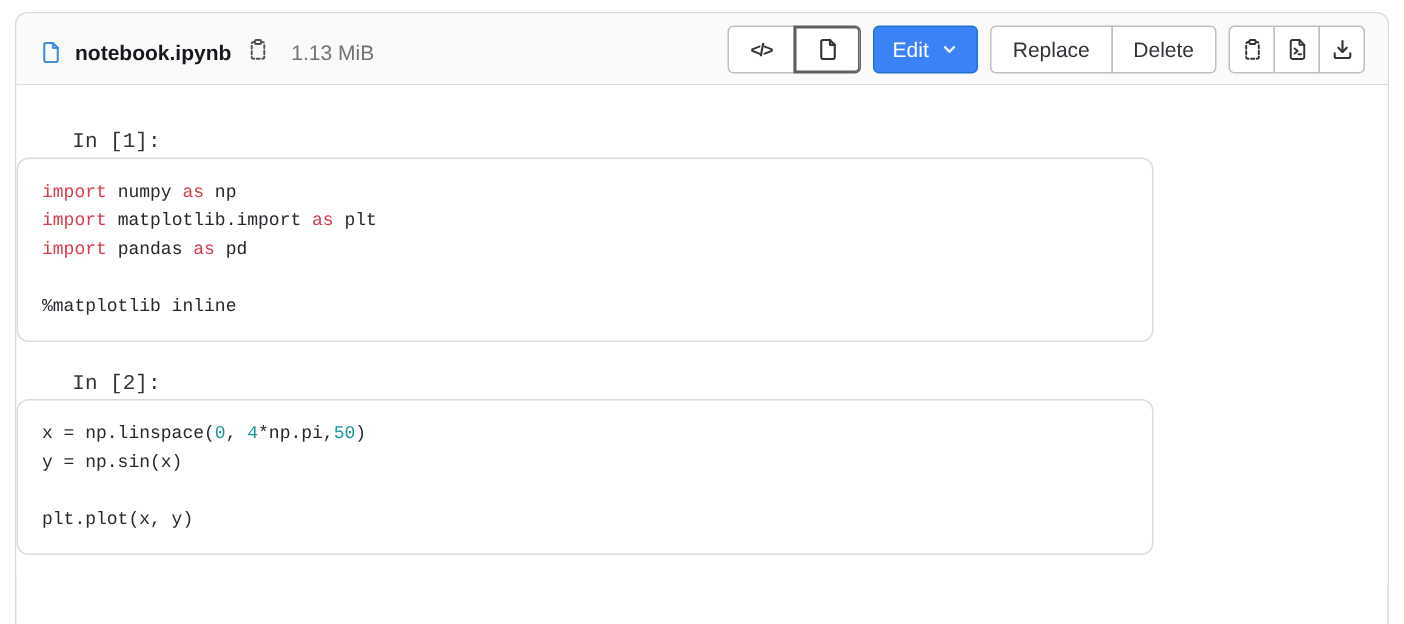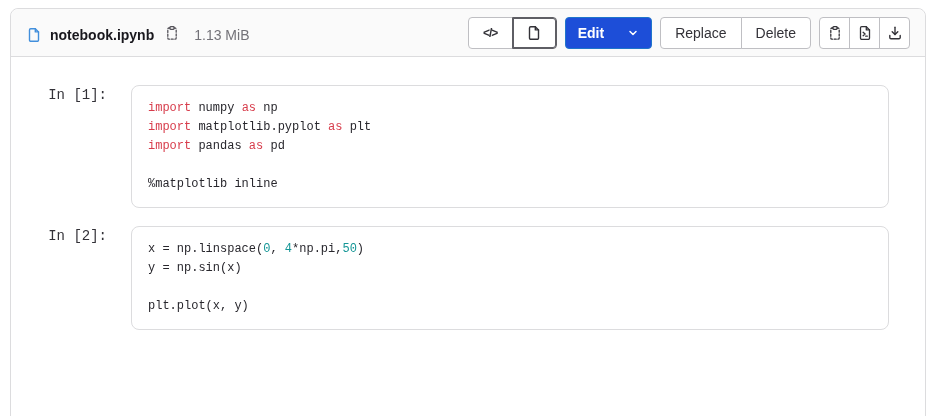--- a/index.html
+++ b/index.html
@@ -49,38 +49,38 @@
   .btn-group .btn:last-child { border-radius: 0 4px 4px 0; }
   .btn.icon-only { width: 45px; padding: 0; }
   .btn.icon-sq { width: 31px; padding: 0; color: #333238; }
   .btn.selected {
     border-color: #5e5e64;
     box-shadow: inset 0 0 0 1px #5e5e64;
     z-index: 2;
   }
   .code-glyph { font-size: 12px; font-weight: 700; letter-spacing: -1px; color: #333238; }
   .btn-edit {
-    background: #1d4ed8; border-color: #1f75cb; color: #fff;
-    gap: 23px; padding: 0 12px; font-weight: bold;
+    background: #3b82f6; border-color: #1f75cb; color: #fff;
+    gap: 8px; padding: 0 12px;
   }
   
   .file-content { padding: 4px 0 24px; background: #fff; border-radius: 0 0 8px 8px; }
   .row { display: flex; }
   .gutter { width: 120px; flex: none; }
   .md-body { width: 524px; }
   .md-body h1 {
     margin: 0; font-size: 24px; line-height: 28px; font-weight: 700;
     color: #18171d; letter-spacing: -0.3px;
   }
   .md-rule { border: none; border-top: 1px solid #dcdcde; margin: 11px 0 0; }
   .md-body p {
     margin: 18px 0 0; font-size: 14px; line-height: 20px;
     color: #333238; white-space: nowrap;
   }
-  .cell { display: flex; margin-top: 24px; }
+  .cell { display: flex; margin-top: 24px; flex-direction: column; }
   .cell + .cell { margin-top: 18px; }
   .prompt {
     width: 120px; flex: none; text-align: right; padding: 1px 24px 0 0;
     font-family: "Liberation Mono", monospace;
     font-size: 14px; line-height: 19px; color: #333238;
   }
   .code-block {
     width: 758px;
     border: 1px solid #dcdcde; border-radius: 8px;
     background: #fff;
@@ -185,21 +185,21 @@
   <div class="file-content">
     <div class="row">
       <div class="gutter"></div>
     </div>
 
     <div>
   <div class="cell">
     <div class="prompt">In [1]:</div>
     <div class="code-block">
             <div class="code-line"><span class="tok-k">import</span><span class="tok-p"> numpy </span><span class="tok-k">as</span><span class="tok-p"> np</span></div>
-            <div class="code-line"><span class="tok-k">import</span><span class="tok-p"> matplotlib.pyplot </span><span class="tok-k">as</span><span class="tok-p"> plt</span></div>
+            <div class="code-line"><span class="tok-k">import</span><span class="tok-p"> matplotlib.import </span><span class="tok-k">as</span><span class="tok-p"> plt</span></div>
             <div class="code-line"><span class="tok-k">import</span><span class="tok-p"> pandas </span><span class="tok-k">as</span><span class="tok-p"> pd</span></div>
             <div class="code-line">&nbsp;</div>
             <div class="code-line"><span class="tok-p">%matplotlib inline</span></div>
           </div>
   </div>
 
   <div class="cell">
     <div class="prompt">In [2]:</div>
     <div class="code-block">
             <div class="code-line"><span class="tok-p">x = np.linspace(</span><span class="tok-m">0</span><span class="tok-p">, </span><span class="tok-m">4</span><span class="tok-p">*np.pi,</span><span class="tok-m">50</span><span class="tok-p">)</span></div>

